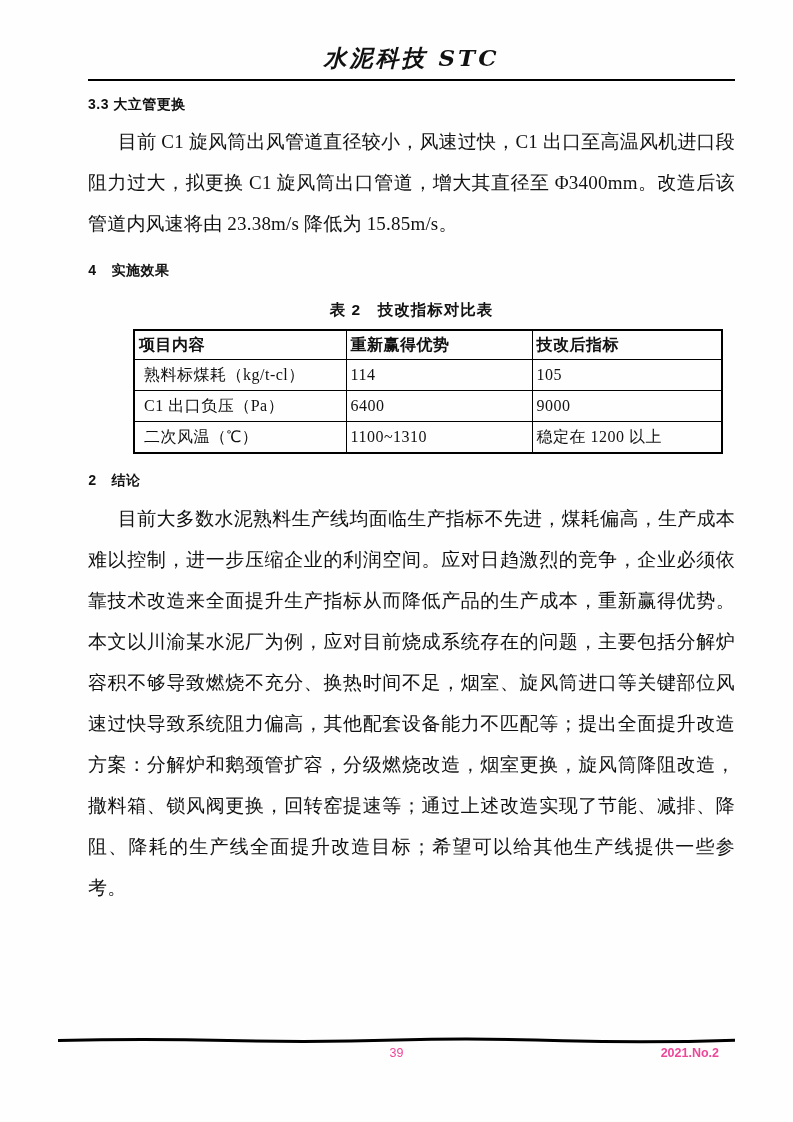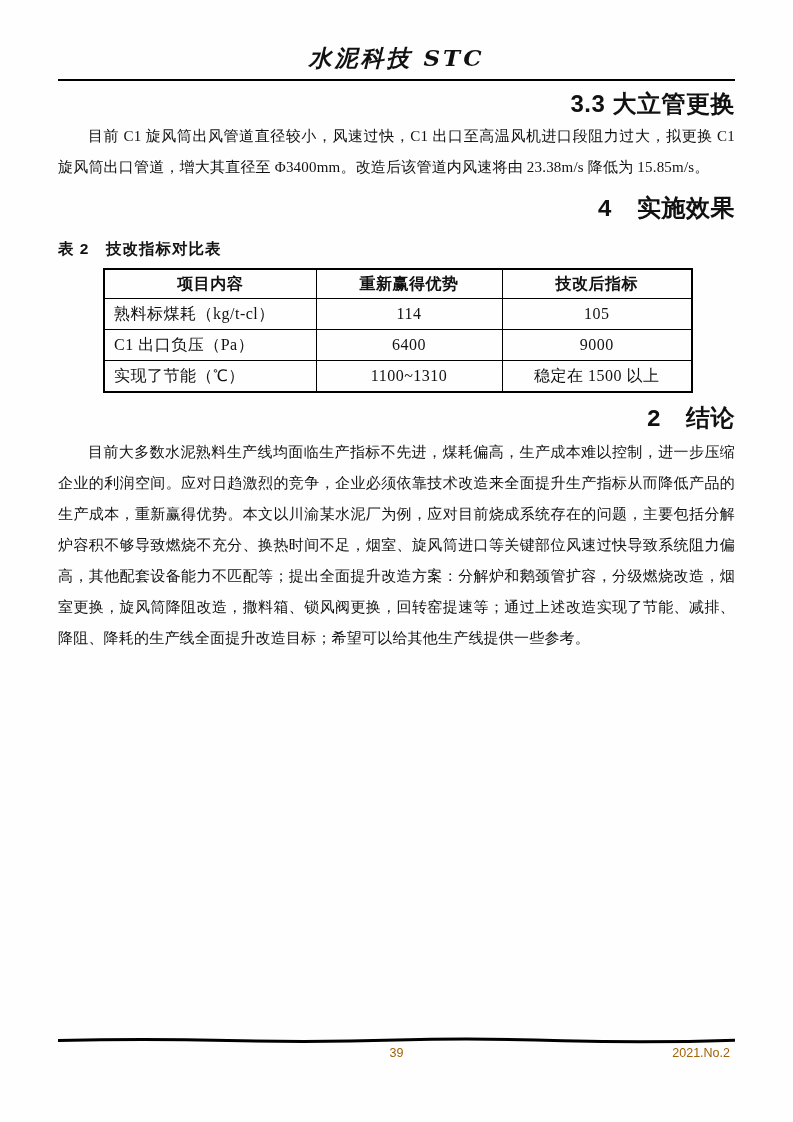--- a/index.html
+++ b/index.html
@@ -2,21 +2,21 @@
 <html><head>
 <meta charset="utf-8">
 <style>
   html,body { margin:0; padding:0; background:#888; }
   .page {
     position:relative;
     width:793px; height:1122px;
     margin:0 auto;
     background:#fffefe;
     box-sizing:border-box;
-    padding:42px 58px 0 58px;
+    padding:42px 58px 0 88px;
     font-family:"Liberation Serif", serif;
     color:#111;
     overflow:hidden;
   }
   .journal-title {
     text-align:center;
     font-family:"DejaVu Serif", serif;
     font-style:italic;
     font-weight:bold;
     font-size:23px;
@@ -25,57 +25,56 @@
     line-height:32px;
   }
   .header-rule {
     border:none;
     border-top:2.5px solid #000;
     margin:5px 0 0 0;
   }
   .sec-heading {
     font-family:"Liberation Sans", sans-serif;
     font-weight:bold;
-    font-size:24px;
+    font-size:14px;
     line-height:28px;
     margin:9px 0 0 0;
     letter-spacing:0.5px;
-    text-align:right;
   }
   .sec-heading.sp { margin-top:13px;font-family:Liberation Mono, monospace; }
   .body-para {
-    font-size:15px;
-    line-height:31px;
+    font-size:19px;
+    line-height:41px;
     text-align:justify;
     text-indent:30px;
     margin:3px 0 0 0;
     letter-spacing:0.2px;
   }
   .table-caption {
     margin:15px 0 0 0;
-    text-align:left;
+    text-align:center;
     font-family:"Liberation Sans", sans-serif;
     font-weight:600;
     font-size:15.5px;
     line-height:20px;
     letter-spacing:1px;
   }
   table.cmp {
     margin:9px 0 0 45px;
     border-collapse:collapse;
     width:588px;
     table-layout:fixed;
     font-size:16px;
   }
   table.cmp col.c1 { width:212px; }
   table.cmp col.c2 { width:186px; }
   table.cmp col.c3 { width:190px; }
   table.cmp th, table.cmp td {
     border:1px solid #000;
-    text-align:center;
+    text-align:left;
     padding:0 4px;
     letter-spacing:0.5px;
   }
   table.cmp { border:2px solid #000; }
   table.cmp th {
     font-family:"Liberation Sans", sans-serif;
     font-weight:bold;
     height:28px;
   }
   table.cmp td { height:30px; font-family:"Liberation Serif", serif; }
@@ -84,24 +83,24 @@
     position:absolute;
     left:58px; right:58px; top:1036px;
   }
   .footer-rule-svg { display:block; width:100%; height:9px; }
   .footer-meta {
     position:relative;
     margin-top:1px;
     height:16px;
     font-family:"Liberation Sans", sans-serif;
     font-size:12.5px;
-    color:#a16207;
+    color:#ec4899;
   }
   .footer-page { position:absolute; left:0; right:0; text-align:center; }
-  .footer-issue { position:absolute; right:5px; top:0; }
+  .footer-issue { position:absolute; right:16px; top:0;font-weight:bold; }
 </style>
 </head>
 <body>
 
 <div class="page">
 
   <div class="journal-title">水泥科技 STC</div>
 
   <hr class="header-rule">
 
@@ -132,23 +131,23 @@
         <td class="left">熟料标煤耗（kg/t-cl）</td>
         <td>114</td>
         <td>105</td>
       </tr>
       <tr>
         <td class="left">C1 出口负压（Pa）</td>
         <td>6400</td>
         <td>9000</td>
       </tr>
       <tr>
-        <td class="left">实现了节能（℃）</td>
+        <td class="left">二次风温（℃）</td>
         <td>1100~1310</td>
-        <td>稳定在 1500 以上</td>
+        <td>稳定在 1200 以上</td>
       </tr>
     </tbody>
   </table>
 
   <div class="sec-heading sp">2　结论</div>
 
   <p class="body-para">目前大多数水泥熟料生产线均面临生产指标不先进，煤耗偏高，生产成本难以控制，进一步压缩企业的利润空间。应对日趋激烈的竞争，企业必须依靠技术改造来全面提升生产指标从而降低产品的生产成本，重新赢得优势。本文以川渝某水泥厂为例，应对目前烧成系统存在的问题，主要包括分解炉容积不够导致燃烧不充分、换热时间不足，烟室、旋风筒进口等关键部位风速过快导致系统阻力偏高，其他配套设备能力不匹配等；提出全面提升改造方案：分解炉和鹅颈管扩容，分级燃烧改造，烟室更换，旋风筒降阻改造，撒料箱、锁风阀更换，回转窑提速等；通过上述改造实现了节能、减排、降阻、降耗的生产线全面提升改造目标；希望可以给其他生产线提供一些参考。</p>
 
   <div class="footer">
     <svg class="footer-rule-svg" viewBox="0 0 677 9" preserveAspectRatio="none">

